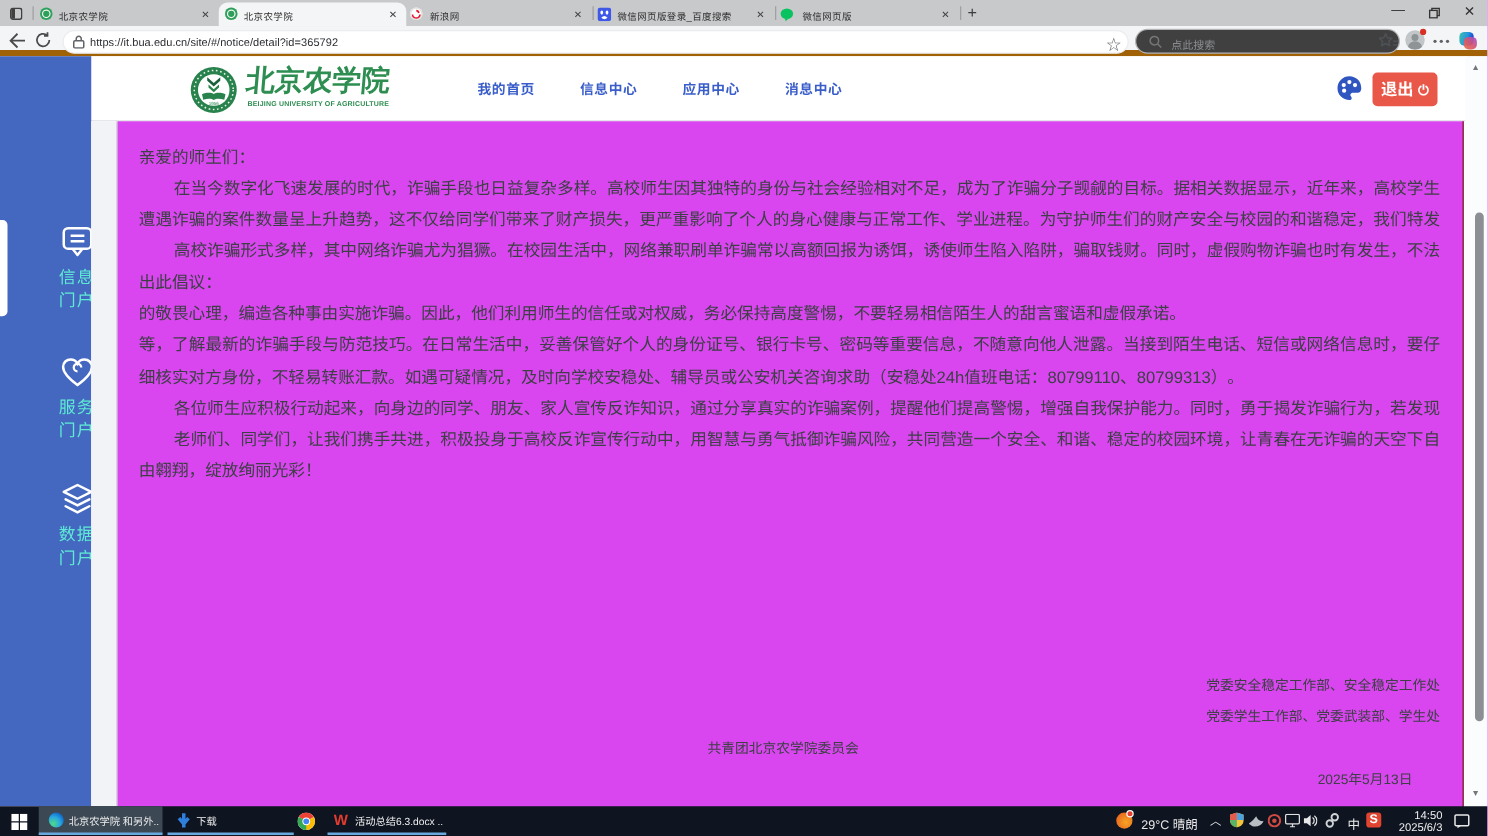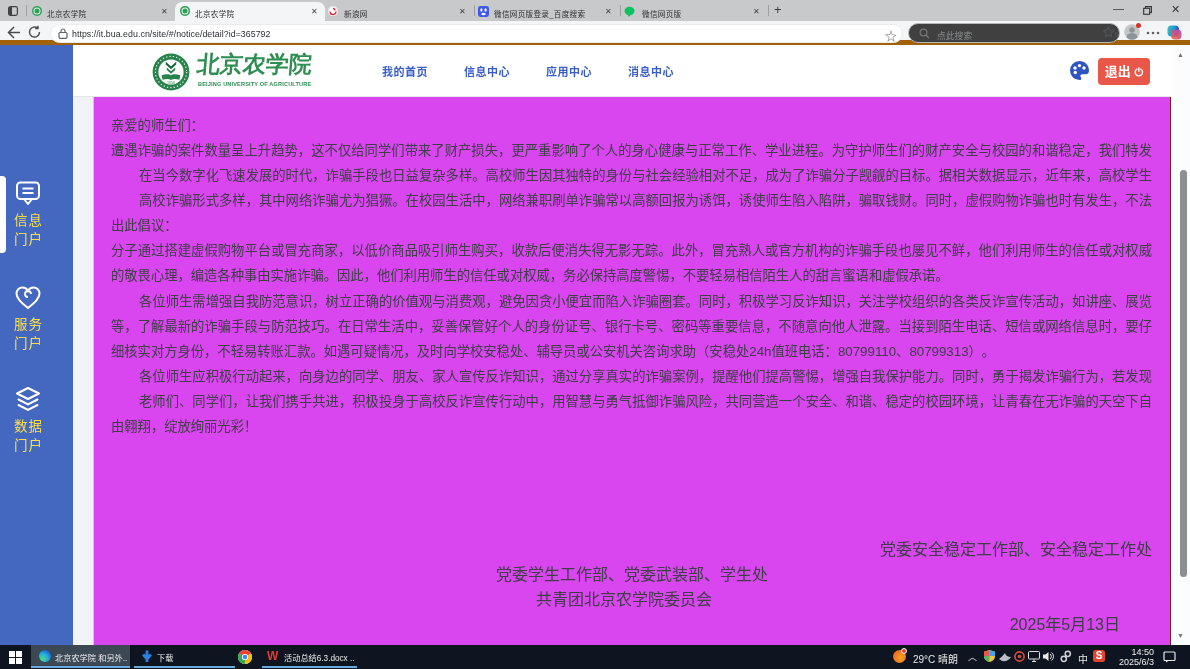--- a/index.html
+++ b/index.html
@@ -15,33 +15,33 @@
 
 #toolbar{position:absolute;left:0;top:21px;width:1190px;height:24px;background:#f4f5f6;border-bottom:5px solid #a16207}
 #addr{position:absolute;left:50px;top:2.5px;width:853px;height:19px;background:#fff;border-radius:10px;border:1px solid #ebecee}
 #search{position:absolute;left:908px;top:2px;width:212px;height:20px;background:#404040;border:1px solid #b4b6b9;border-radius:11px}
 
 #header{position:absolute;left:73px;top:45px;width:1101px;height:52px;background:#fff;border-bottom:1px solid #e4e6e9}
 .nav{position:absolute;top:17.5px;font-size:11px;font-weight:bold;color:#3a5ec9;letter-spacing:0.5px}
 #logout{position:absolute;left:1025px;top:13px;width:52px;height:27px;background:#e95749;border-radius:4px;color:#fff;font-size:13px;font-weight:bold;text-align:center;line-height:27px}
 
 #sidebar{position:absolute;left:0;top:45px;width:73px;height:600px;background:#4467bf}
-#sidebar .item{position:absolute;left:14px;width:73px;text-align:left;color:#fde047}
+#sidebar .item{position:absolute;left:3px;width:73px;text-align:right;color:#5eead4}
 #sidebar .lbl{font-size:13.5px;line-height:19px;letter-spacing:1px}
 #actbar{position:absolute;left:0;top:131px;width:6px;height:77px;background:#fff;border-radius:0 4px 4px 0}
 
 #substrip{position:absolute;left:73px;top:97px;width:21px;height:548px;background:#f2f3f7;border-right:1px solid #c9cdd5}
 #content{position:absolute;left:94px;top:97px;width:1077px;height:648px;background:#d946ef;border-right:1px solid #7f1d1d}
 #scrollstrip{position:absolute;left:1172px;top:45px;width:18px;height:600px;background:#fbfcfd}
 #thumb{position:absolute;left:8px;top:125px;width:7px;height:407px;background:#8b8e92;border-radius:4px}
 #maintext{position:absolute;left:17px;top:16px;width:1041px;font-size:13.3px;color:#3d4045;line-height:25.08px;text-spacing-trim:space-all}
 .ln{height:25.08px;overflow:hidden;text-align:justify}
 .jl{text-align-last:justify}
 .ind{text-indent:28px}
-#sig{position:absolute;left:18px;top:440px;width:1040px;font-size:16px;color:#3d4045;line-height:25.08px;text-align:right;text-spacing-trim:space-all}
+#sig{position:absolute;left:18px;top:440px;width:1040px;font-size:11px;color:#3d4045;line-height:25.08px;text-align:right;text-spacing-trim:space-all}
 
 #taskbar{position:absolute;left:0;top:645px;width:1190px;height:24px;background:#0e1420;color:#eee}
 .task{position:absolute;top:0;height:23px;border-bottom:2px solid #69a9dd;font-size:8.2px;color:#ededed;white-space:nowrap;overflow:hidden}
 .tray{position:absolute;font-size:10px;color:#e8e8e8}
 </style></head>
 <body>
 
 <div id="tabbar">
   <svg class="abs" style="left:8px;top:5.5px" width="10" height="10" viewBox="0 0 10 10">
       <rect x="0.6" y="0.6" width="8.8" height="8.8" rx="1.8" fill="none" stroke="#404040" stroke-width="1.2"></rect>
@@ -202,36 +202,34 @@
         <path d="M4.5 19 L14 23.8 L23.5 19" fill="none" stroke="#fff" stroke-width="2" stroke-linecap="round"></path>
       </svg>
     <div class="lbl">数据<br>门户</div>
   </div>
 </div>
 
 <div id="substrip"></div>
 <div id="content">
   <div id="maintext">
     <div class="ln">亲爱的师生们：</div>
+    <div class="ln jl ind">在当今数字化飞速发展的时代，诈骗手段也日益复杂多样。高校师生因其独特的身份与社会经验相对不足，成为了诈骗分子觊觎的目标。据相关数据显示，近年来，高校学生</div>
     <div class="ln jl">遭遇诈骗的案件数量呈上升趋势，这不仅给同学们带来了财产损失，更严重影响了个人的身心健康与正常工作、学业进程。为守护师生们的财产安全与校园的和谐稳定，我们特发</div>
-    <div class="ln jl ind">在当今数字化飞速发展的时代，诈骗手段也日益复杂多样。高校师生因其独特的身份与社会经验相对不足，成为了诈骗分子觊觎的目标。据相关数据显示，近年来，高校学生</div>
     <div class="ln jl ind">高校诈骗形式多样，其中网络诈骗尤为猖獗。在校园生活中，网络兼职刷单诈骗常以高额回报为诱饵，诱使师生陷入陷阱，骗取钱财。同时，虚假购物诈骗也时有发生，不法</div>
     <div class="ln">出此倡议：</div>
-    <div class="ln jl">分子通过搭建虚假购物平台或冒充商家，以低价商品吸引师生购买，收款后便消失得无影无踪。此外，冒充熟人或官方机构的诈骗手段也屡见不鲜，他们利用师生的信任或对权威</div>
     <div class="ln">的敬畏心理，编造各种事由实施诈骗。因此，他们利用师生的信任或对权威，务必保持高度警惕，不要轻易相信陌生人的甜言蜜语和虚假承诺。</div>
-    <div class="ln jl ind">各位师生需增强自我防范意识，树立正确的价值观与消费观，避免因贪小便宜而陷入诈骗圈套。同时，积极学习反诈知识，关注学校组织的各类反诈宣传活动，如讲座、展览</div>
     <div class="ln jl">等，了解最新的诈骗手段与防范技巧。在日常生活中，妥善保管好个人的身份证号、银行卡号、密码等重要信息，不随意向他人泄露。当接到陌生电话、短信或网络信息时，要仔</div>
     <div class="ln">细核实对方身份，不轻易转账汇款。如遇可疑情况，及时向学校安稳处、辅导员或公安机关咨询求助（安稳处24h值班电话：80799110、80799313）。</div>
     <div class="ln jl ind">各位师生应积极行动起来，向身边的同学、朋友、家人宣传反诈知识，通过分享真实的诈骗案例，提醒他们提高警惕，增强自我保护能力。同时，勇于揭发诈骗行为，若发现</div>
     <div class="ln jl ind">老师们、同学们，让我们携手共进，积极投身于高校反诈宣传行动中，用智慧与勇气抵御诈骗风险，共同营造一个安全、和谐、稳定的校园环境，让青春在无诈骗的天空下自</div>
     <div class="ln">由翱翔，绽放绚丽光彩！</div>
   </div>
   <div id="sig">
     <div class="ln" style="text-align:right">党委安全稳定工作部、安全稳定工作处</div>
-    <div class="ln" style="text-align:center">党委学生工作部、党委武装部、学生处</div>
+    <div class="ln" style="text-align:right">党委学生工作部、党委武装部、学生处</div>
     <div class="ln" style="text-align:center;white-space:pre">共青团北京农学院委员会　</div>
     <div class="ln" style="text-align:right;white-space:pre">2025年5月13日　　</div>
   </div>
 </div>
 <div id="scrollstrip">
   <span class="abs" style="left:5px;top:6px;font-size:7px;color:#75787b">▲</span>
   <div id="thumb"></div>
   <span class="abs" style="left:5px;top:587px;font-size:7px;color:#75787b">▼</span>
 </div>
 

